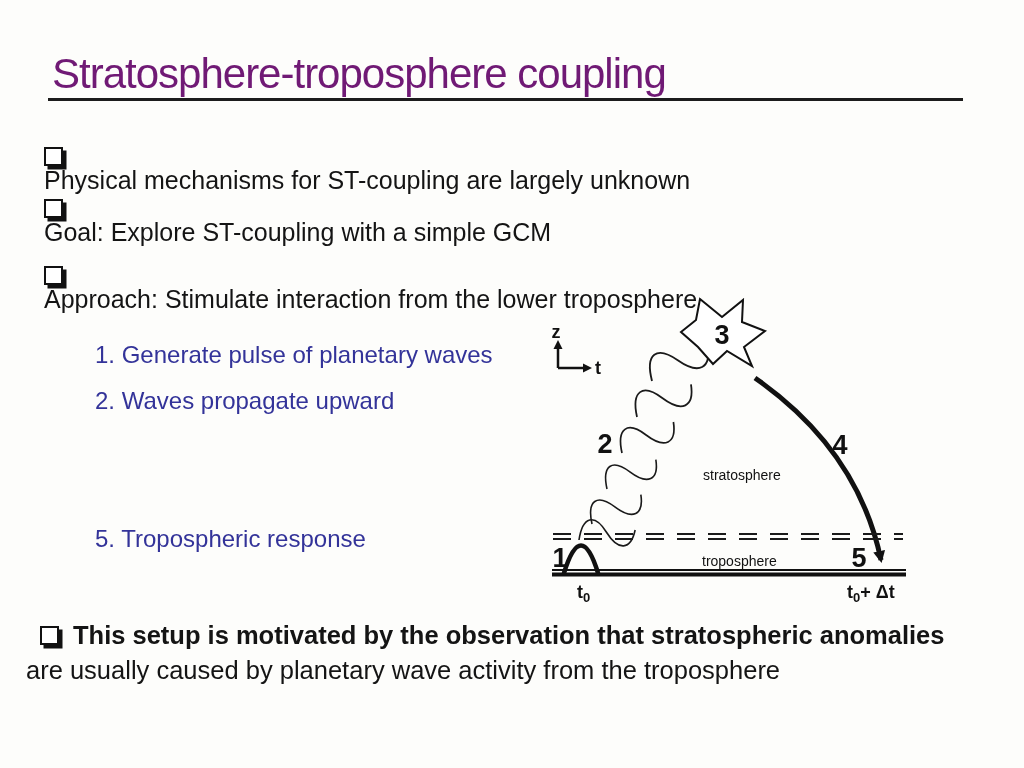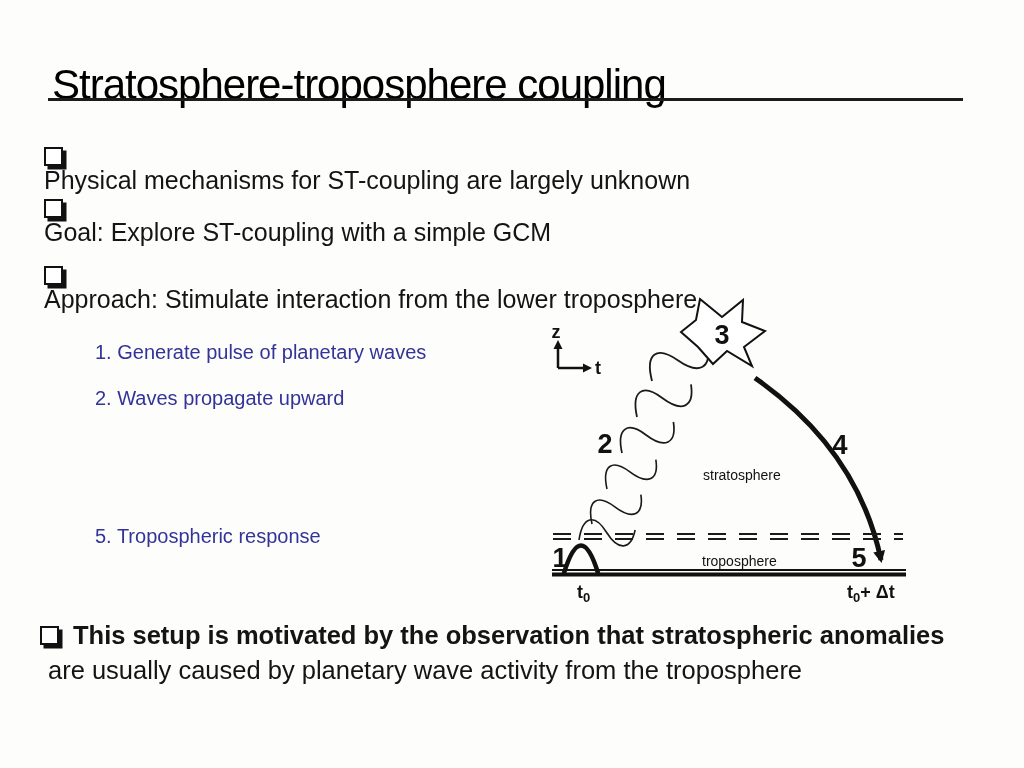--- a/index.html
+++ b/index.html
@@ -3,45 +3,45 @@
 <meta charset="utf-8">
 <style>
   html,body{margin:0;padding:0;background:#ffffff;}
   .slide{
     position:relative;width:1024px;height:768px;overflow:hidden;
     background:var(--bg,#fdfdfb);
     font-family:"Liberation Sans","DejaVu Sans",sans-serif;
     color:var(--body,#141414);
   }
   .title{
-    position:absolute;left:52px;top:61px;
-    font-size:42px;letter-spacing:-1px;white-space:nowrap;color:#000000;
+    position:absolute;left:52px;top:50px;
+    font-size:42px;letter-spacing:-1px;white-space:nowrap;color:#701a75;
   }
   .title-rule{
     position:absolute;left:48px;top:98px;width:915px;height:3px;background:#1c1c1c;
   }
   .bullet-row{
     position:absolute;left:44px;display:flex;align-items:flex-start;
     font-size:25px;white-space:nowrap;flex-direction:column;
   }
   .sq{
     flex:0 0 auto;display:inline-block;width:15px;height:15px;background:#fff;
     border:2.5px solid #111;box-shadow:3.5px 3.5px 0 #111;
     margin:4px 16px 0 0;
   }
   .step{
-    position:absolute;left:95px;font-size:20px;white-space:nowrap;
+    position:absolute;left:95px;font-size:24px;white-space:nowrap;
     color:var(--steps-blue,#333399);
   }
   .closing{
     position:absolute;left:40px;top:618px;width:950px;
     font-size:25.5px;line-height:35px;font-weight:bold;
   }
   .closing .sq{display:inline-block;vertical-align:baseline;position:relative;top:1px;margin:0 14px 0 0;}
-  .closing-line2{position:absolute;left:48px;top:653px;font-size:25.5px;line-height:35px;white-space:nowrap;}
+  .closing-line2{position:absolute;left:26px;top:653px;font-size:25.5px;line-height:35px;white-space:nowrap;}
   .diagram{position:absolute;left:540px;top:285px;}
   svg text{font-family:"Liberation Sans","DejaVu Sans",sans-serif;fill:#111;}
 </style>
 </head>
 <body>
 
 <div class="slide" style="--steps-blue: #333399; --body: #141414; --bg: #fdfdfb;">
 
   <div class="title">Stratosphere-troposphere coupling</div>
   <div class="title-rule"></div>

